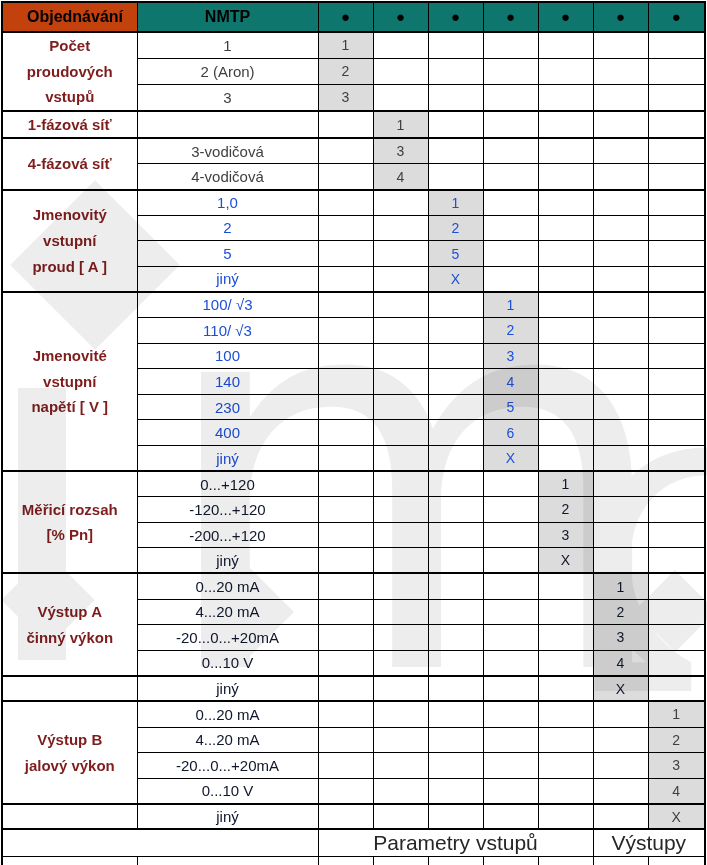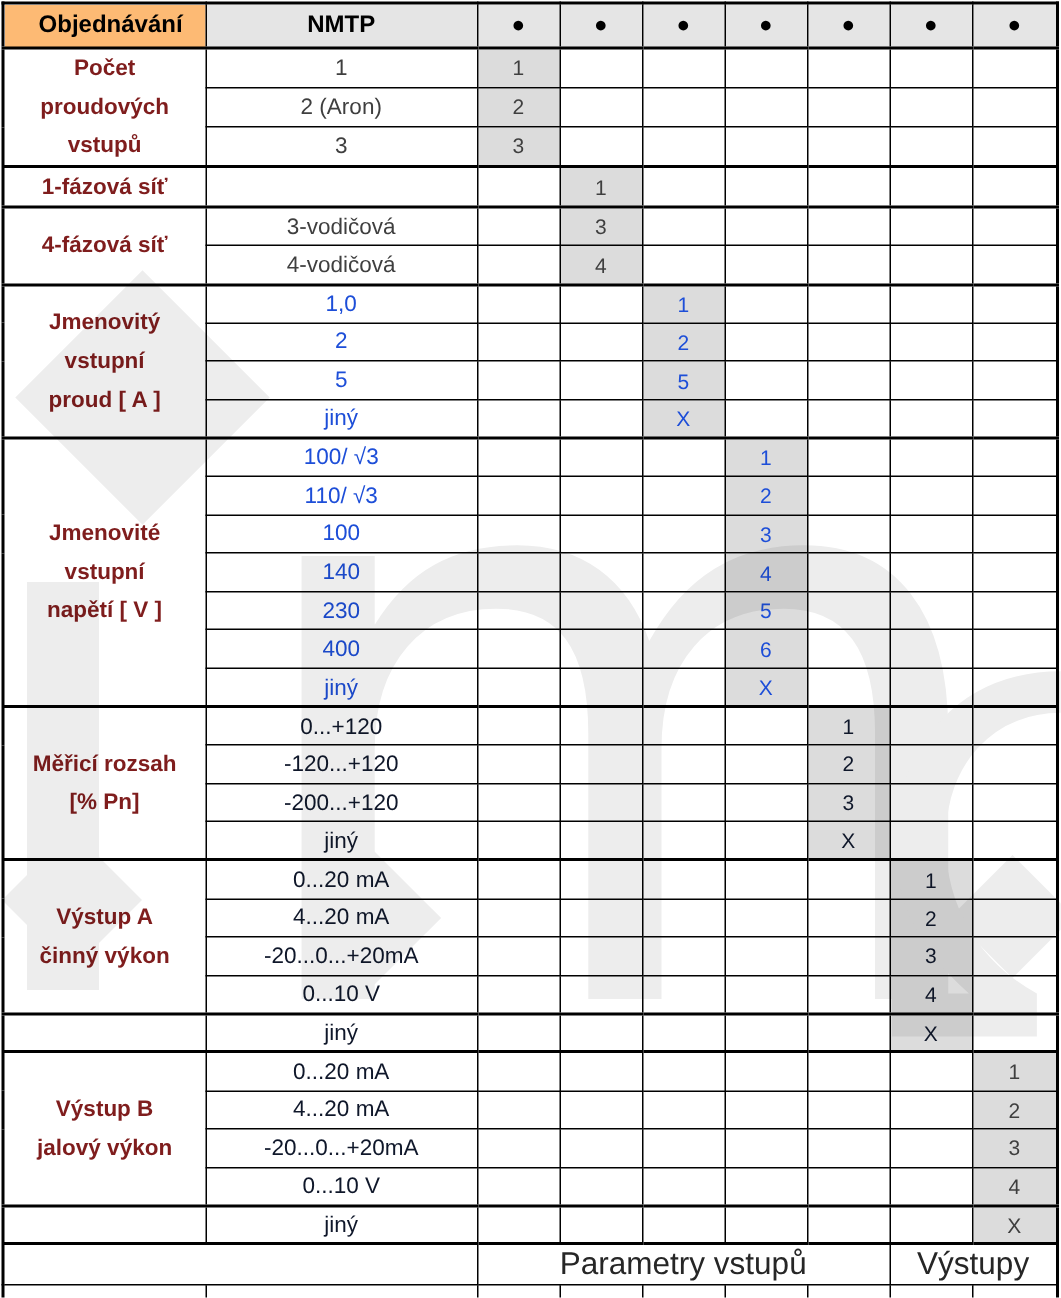--- a/index.html
+++ b/index.html
@@ -4,22 +4,22 @@
 <style>
   html,body{margin:0;padding:0;}
   body{
     width:707px;height:865px;overflow:hidden;background:#fff;position:relative;
     font-family:"Liberation Sans","DejaVu Sans",sans-serif;
   }
   table{border-collapse:collapse;table-layout:fixed;border:2px solid #000;margin:1px 0 0 1px;}
   td{border:1px solid #000;text-align:center;vertical-align:middle;padding:0;overflow:hidden;}
   tbody tr{height:25.6px;}
   tr.h{height:30px;}
-  tr.h td{background:#e5e5e5;font-weight:bold;font-size:16px;color:#000;border-bottom-width:2px;}
-  tr.h td.obj{background:#fdba74;text-align:center;padding-left:8px;}
+  tr.h td{background:#0f766e;font-weight:bold;font-size:16px;color:#000;border-bottom-width:2px;}
+  tr.h td.obj{background:#c2410c;text-align:left;padding-left:24px;}
   .bullet{font-size:15px;color:#000;}
   .lab{font-weight:bold;font-size:15px;color:#7f1d1d;white-space:pre-line;line-height:25.6px;border-bottom-width:2px;background:transparent;text-align:center;}
   .val{font-size:15px;}
   .code{background:#dcdcdc;font-size:14px;}
   .a{color:#3f3f3f;}
   .b{color:#1d4ed8;}
   .c{color:#0f172a;}
   tr.sep td{border-bottom-width:2px;}
   tr.f{height:27px;}
   tr.f td{font-size:21px;color:#262626;}

